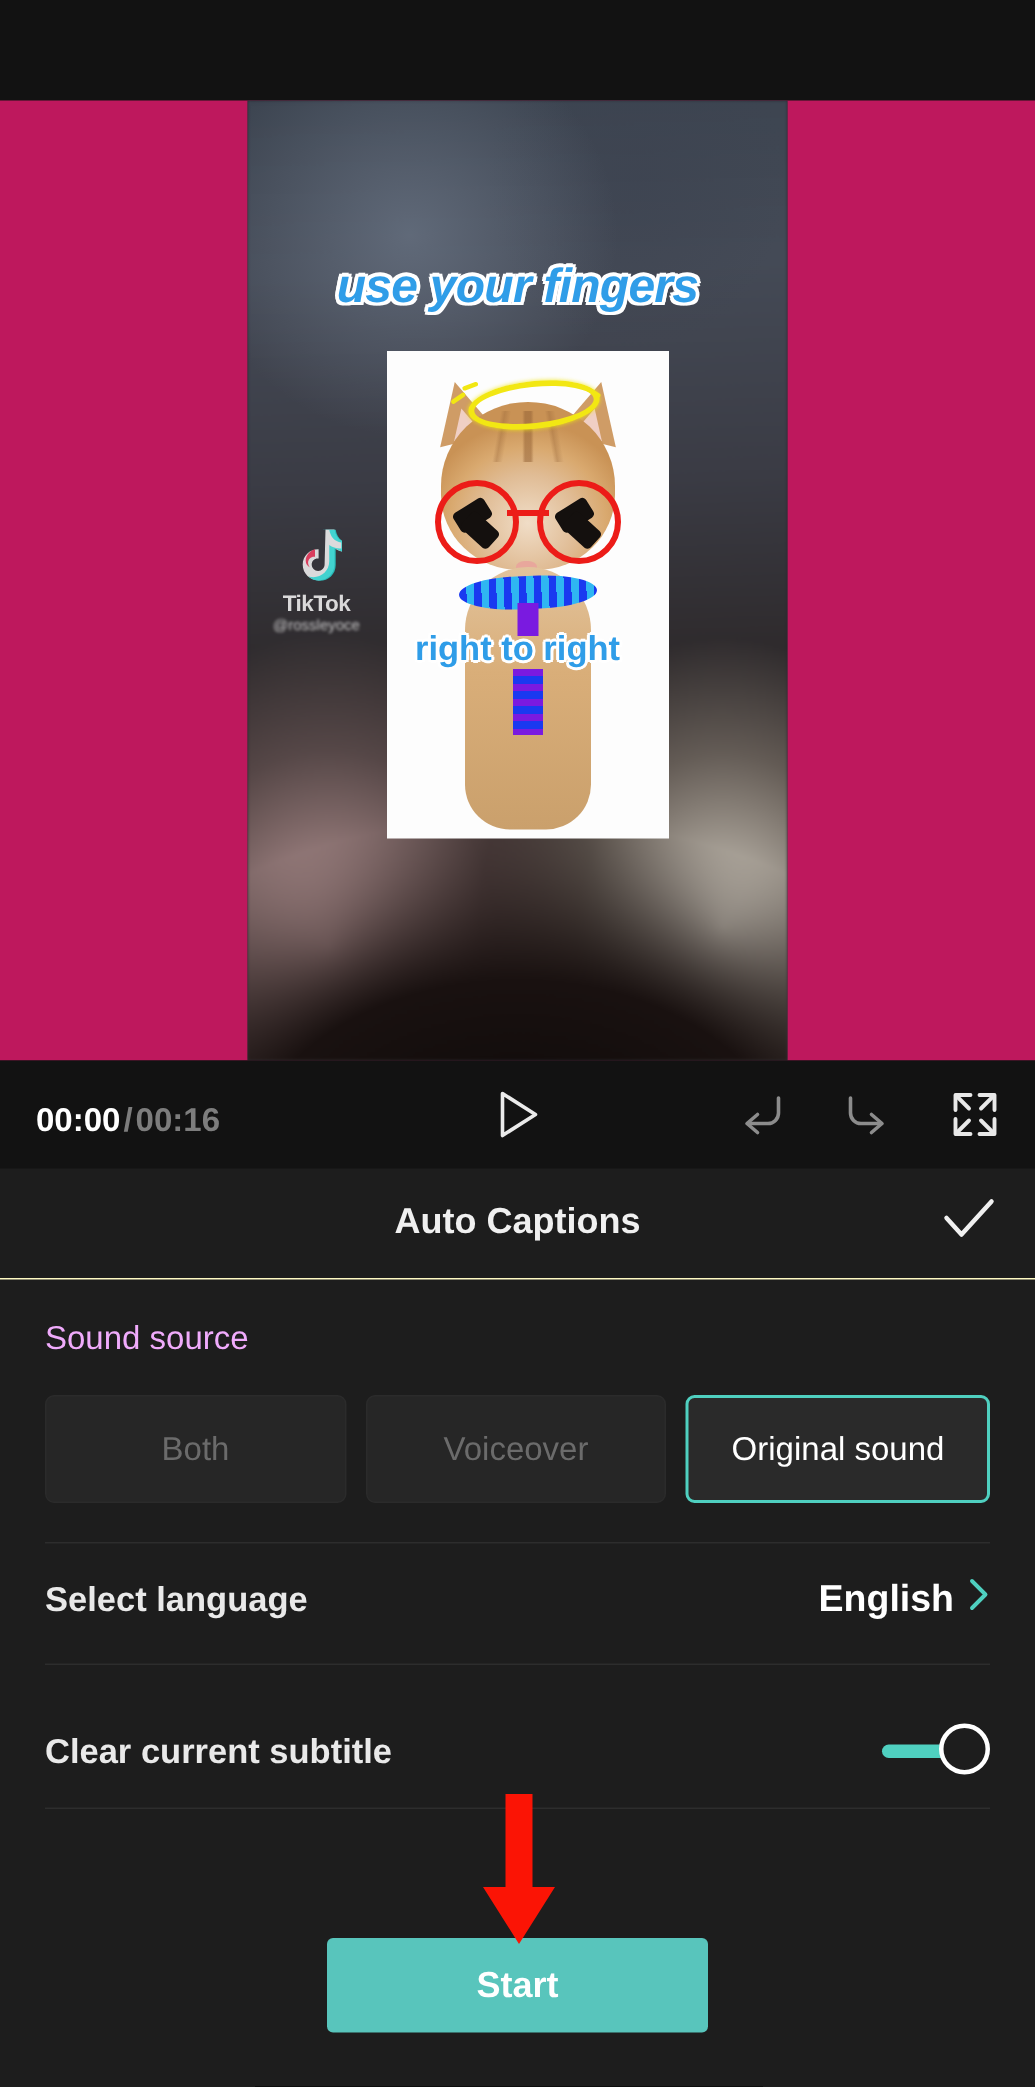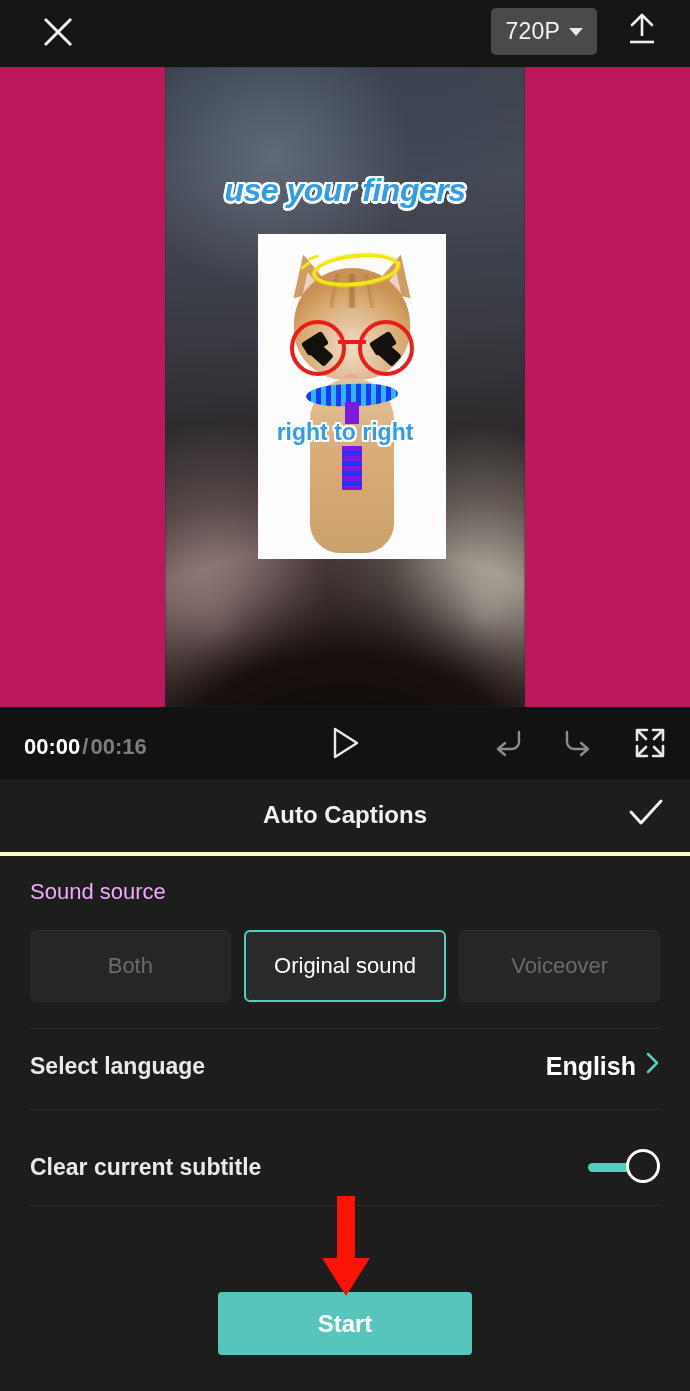--- a/index.html
+++ b/index.html
@@ -308,21 +308,21 @@
   
   .panel {
     position: absolute;
     left: 0; top: 779px;
     width: 690px; height: 612px;
     background: #1d1d1d;
   }
   .panel-header {
     position: relative;
     height: 73px;
-    border-bottom: 4px solid #fef9c3;
+    border-bottom: 1px solid #fef9c3;
   }
   .panel-title {
     position: absolute;
     left: 0; right: 0; top: 22px;
     text-align: center;
     color: #f0f0f0;
     font-size: 24px;
     font-weight: bold;
   }
   .confirm-btn {
@@ -441,45 +441,20 @@
     position: absolute;
     left: 318px; top: 1196px;
     width: 56px; height: 110px;
   }
 </style>
 </head>
 <body>
 
 <div class="app">
 
-  <div class="topbar">
-    <div class="close-btn">
-      <span>
-        <svg width="36" height="36" viewBox="0 0 36 36">
-          <line x1="5" y1="5" x2="31" y2="31" stroke="#f0f0f0" stroke-width="3"></line>
-          <line x1="31" y1="5" x2="5" y2="31" stroke="#f0f0f0" stroke-width="3"></line>
-        </svg>
-      </span>
-    </div>
-
-    <div class="res-chip">
-      <span class="res-label">720P</span>
-      <span class="caret-down"></span>
-    </div>
-
-    <div class="export-btn">
-      <span>
-        <svg width="34" height="36" viewBox="0 0 34 36">
-          <line x1="17" y1="4" x2="17" y2="25" stroke="#f0f0f0" stroke-width="2.6"></line>
-          <polyline points="7,14 17,4 27,14" fill="none" stroke="#f0f0f0" stroke-width="2.6" stroke-linecap="round" stroke-linejoin="round"></polyline>
-          <line x1="5" y1="31" x2="29" y2="31" stroke="#f0f0f0" stroke-width="2.6"></line>
-        </svg>
-      </span>
-    </div>
-  </div>
 
   <div class="preview-area">
     <div class="video">
       <div class="vbg"></div>
       <div class="vbg2"></div>
 
       <div class="cap-top">use your fingers</div>
 
       <div class="photo">
         <div class="cat">
@@ -507,20 +482,31 @@
           <div class="nose"></div>
           <div class="body"></div>
           <div class="collar"></div>
           <div class="tie"></div>
           <div class="tie2"></div>
         </div>
       </div>
 
       <div class="cap-mid">right to right</div>
 
+      <div class="tiktok-wm">
+        <span class="tt-note">
+          <svg width="34" height="38" viewBox="0 0 34 38">
+            <path d="M23 3 h6 c0.8 5 3.6 8 8 8.6 v6.2 c-3 0.2-5.8-0.7-8-2.3 v10.9 c0 6.2-5 10.6-10.6 10.6 S7.8 32.6 7.8 26.4 C7.8 20.6 12.6 16 18.4 16.2 v6.2 c-2.6-0.3-4.6 1.5-4.6 4 c0 2.4 1.9 4.3 4.3 4.3 c2.4 0 4.3-1.9 4.3-4.3 Z" fill="#ffffff"></path>
+            <path d="M21 3 h4.5 c0.8 5 3.6 8 8 8.6 v4 c-3 0.2-5.8-0.7-8-2.3 v10.9 c0 6.2-5 10.6-10.6 10.6 c-1.1 0-2.2-0.2-3.2-0.5 c2 1.8 4.6 2.9 7.5 2.9 c5.7 0 10.6-4.4 10.6-10.6 V15.7 c2.2 1.6 5 2.5 8 2.3 v-6.2 c-4.4-0.6-7.2-3.6-8-8.6 Z" fill="#25f4ee" opacity="0.85"></path>
+            <path d="M16 16.2 v5 c-2.6-0.3-4.6 1.5-4.6 4 c0 1.2 0.5 2.3 1.3 3.1 c-1.7-0.7-2.9-2.4-2.9-4.4 c0-4 3.6-7.2 6.2-7.7 Z" fill="#fe2c55" opacity="0.9"></path>
+          </svg>
+        </span>
+        <div class="tt-name">TikTok</div>
+        <div class="tt-handle">@rossleyoce</div>
+      </div>
     </div>
   </div>
 
   <div class="playbar">
     <div class="time">
       <span class="cur">00:00</span><span class="sep">/</span><span class="tot">00:16</span>
     </div>
 
     <div class="play-btn">
       <span>
@@ -574,22 +560,22 @@
             <polyline points="4,15 14,26 34,4" fill="none" stroke="#f0f0f0" stroke-width="3" stroke-linecap="round" stroke-linejoin="round"></polyline>
           </svg>
         </span>
       </div>
     </div>
 
     <div class="section-label">Sound source</div>
 
     <div class="chips">
       <div class="chip off">Both</div>
+      <div class="chip off">Voiceover</div>
       <div class="chip on">Original sound</div>
-      <div class="chip off">Voiceover</div>
     </div>
 
     <div class="divider d1"></div>
 
     <div class="row row-lang">
       <span class="row-label">Select language</span>
       <span class="row-value">
         <span>English</span>
         <span>
           <svg width="15" height="24" viewBox="0 0 15 24">

